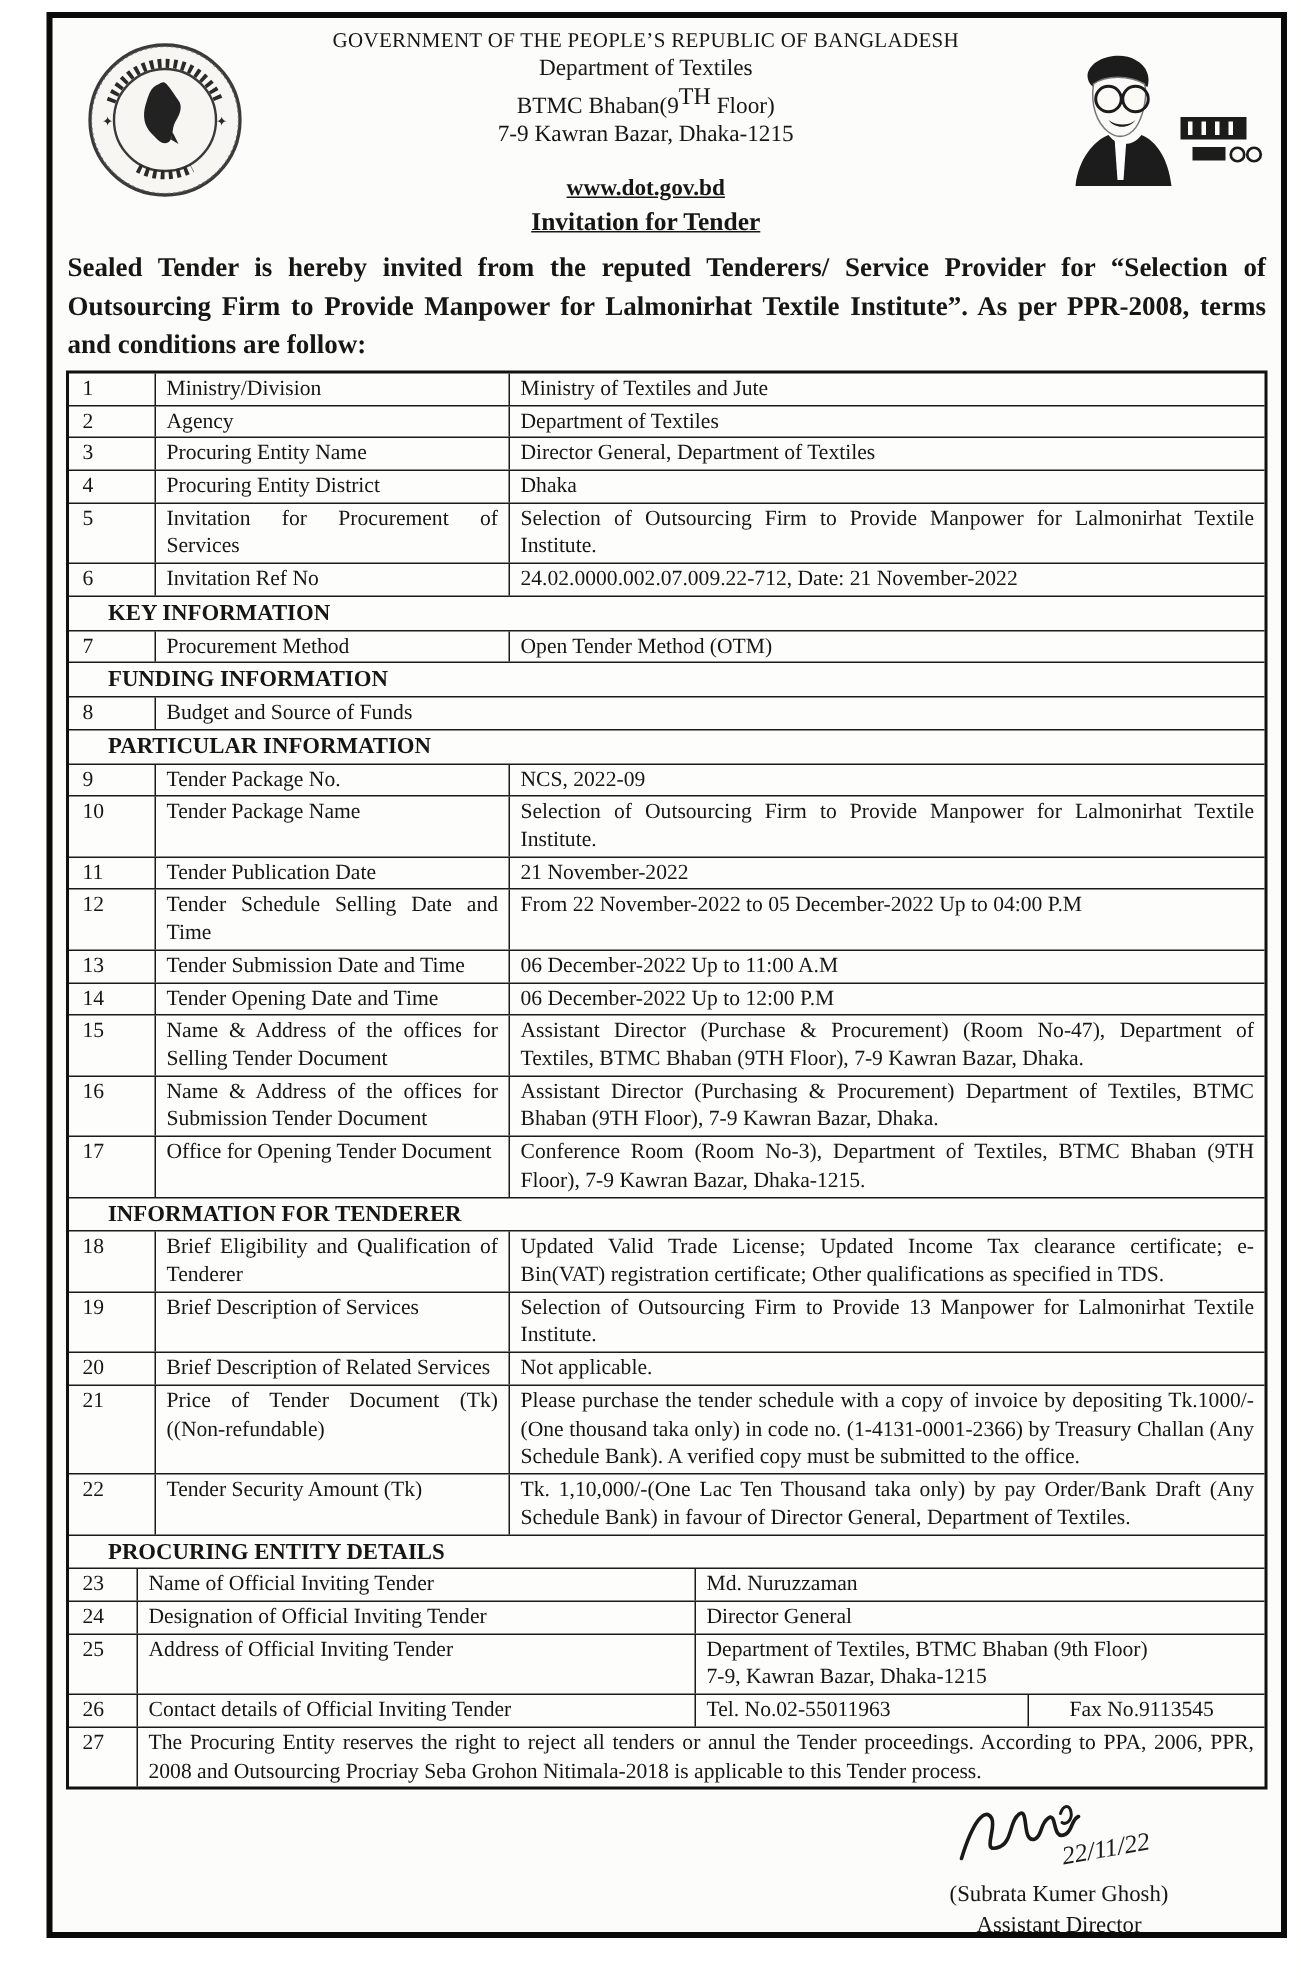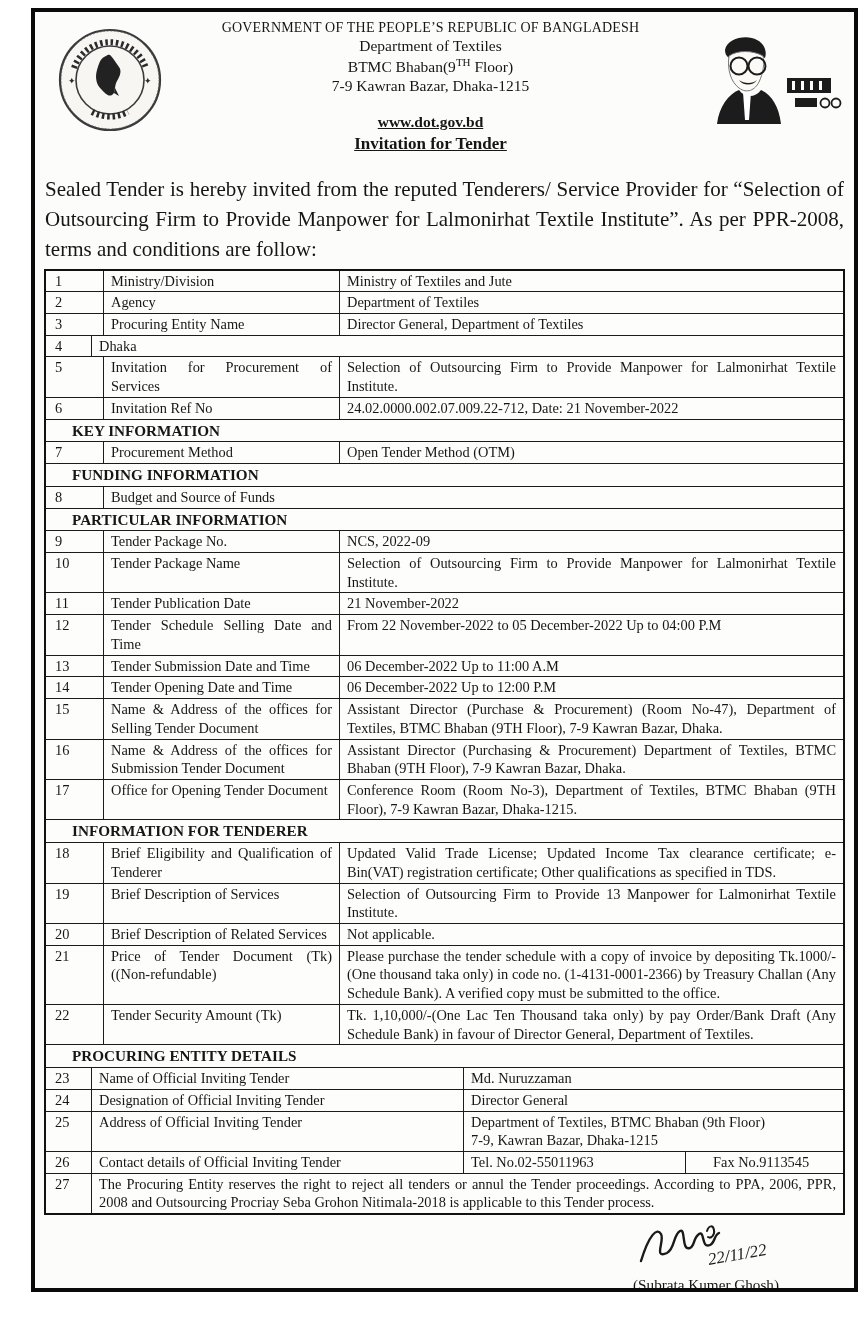--- a/index.html
+++ b/index.html
@@ -14,27 +14,27 @@
     padding:4px 9px 8px 9px;
     display:flex; flex-direction:column; overflow:hidden;
   }
   
   .doc-header { display:flex; align-items:flex-start; margin-top:2px; }
   .seal-wrap { flex:0 0 132px; display:flex; justify-content:center; padding-top:8px; }
   .logo-wrap { flex:0 0 160px; display:flex; justify-content:flex-end; padding-top:10px; }
   .head-center { flex:1; text-align:center; padding-top:2px; }
   .gov-line { font-size:14px; letter-spacing:0.2px; }
   .head-line { font-size:15.5px; margin-top:1px; }
-  .head-line sup { font-size:11px;margin-top:20px; }
+  .head-line sup { font-size:16px;margin-top:20px; }
   .site-line { font-size:15.5px; font-weight:bold; text-decoration:underline; margin-top:18px; }
   .title-line { font-size:17px; font-weight:bold; text-decoration:underline; margin-top:3px; }
   
   .intro-text {
-    font-size:21px; font-weight:normal; line-height:1.42;
-    text-align:justify; margin:21px 1px 4px 1px;
+    font-size:18px; font-weight:bold; line-height:1.42;
+    text-align:justify; margin:8px 1px 4px 1px;
   }
   
   .tender-table { border:2.4px solid #111; background:#fdfdfb; }
   .trow { display:flex; border-top:1.5px solid #1b1b1b; }
   .trow:first-child { border-top:none; }
   .tcell { padding:1px 7px; font-size:14.4px; line-height:1.3; }
   .tcell + .tcell { border-left:1.5px solid #1b1b1b; }
   .c-num   { flex:0 0 45px; padding-left:9px; }
   .c-label { flex:0 0 236px; text-align:justify;margin-left:12px; }
   .c-value { flex:1; text-align:justify; white-space:pre-line; }
@@ -125,20 +125,21 @@
         <div class="tcell c-label">Agency</div>
         <div class="tcell c-value">Department of Textiles</div>
       </div>
       <div class="trow item">
         <div class="tcell c-num">3</div>
         <div class="tcell c-label">Procuring Entity Name</div>
         <div class="tcell c-value">Director General, Department of Textiles</div>
       </div>
       <div class="trow item">
         <div class="tcell c-num">4</div>
+        <div class="tcell c-label">Procuring Entity District</div>
         <div class="tcell c-value">Dhaka</div>
       </div>
       <div class="trow item">
         <div class="tcell c-num">5</div>
         <div class="tcell c-label">Invitation for Procurement of Services</div>
         <div class="tcell c-value">Selection of Outsourcing Firm to Provide Manpower for Lalmonirhat Textile Institute.</div>
       </div>
       <div class="trow item">
         <div class="tcell c-num">6</div>
         <div class="tcell c-label">Invitation Ref No</div>

